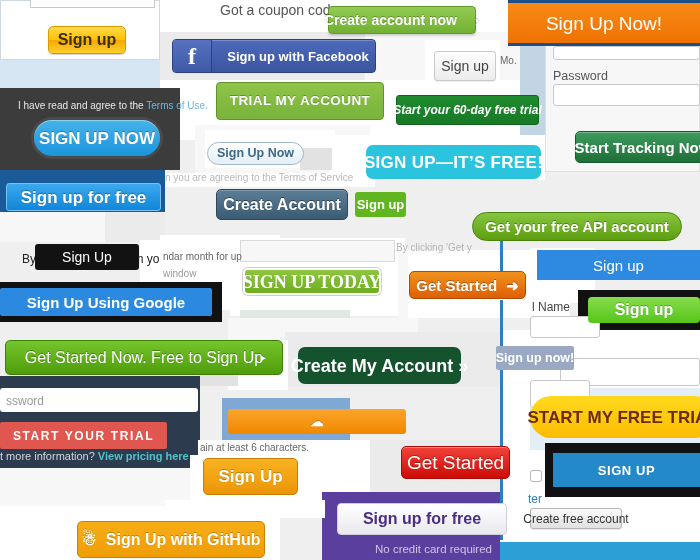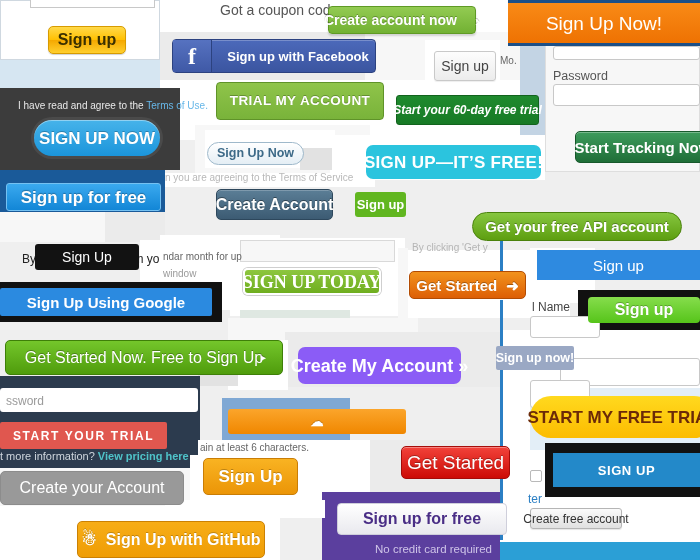--- a/index.html
+++ b/index.html
@@ -145,21 +145,21 @@
   }
   
   .b-getnow{
     background:linear-gradient(to bottom,#74c62b 0%,#4f9c0c 100%);
     border:1px solid #3e7f08;border-radius:5px;color:#fff;font-size:16px;
     text-shadow:0 -1px 0 rgba(0,0,0,.3);
   }
   .b-getnow .arr{position:absolute;right:16px;font-size:11px;}
   
   .b-createmy{
-    background:#8b5cf6;border-radius:7px;color:#fff;font-weight:bold;font-size:18px;
+    background:#14532d;border-radius:7px;color:#fff;font-weight:bold;font-size:18px;
   }
   
   .b-muted{
     background:#9aa8c4;border-radius:2px;color:#fff;font-weight:bold;font-size:12.5px;
   }
   
   .b-greenframe{
     background:linear-gradient(to bottom,#86dd4c 0%,#56c41a 100%);
     border-radius:4px;color:#fff;font-weight:bold;font-size:16px;
     text-shadow:0 -1px 0 rgba(0,0,0,.25);
@@ -320,21 +320,21 @@
   <div class="lbl t-terms" style="left:18px;top:100px;">
     <span>I have read and agree to the </span><a href="#">Terms of Use.</a>
   </div>
 
   <div class="lbl t-fine" style="left:165px;top:172px;color:#b9b9b9;">n you are agreeing to the Terms of Service</div>
 
   <div class="lbl t-submit" style="left:22px;top:252px;">By submitting this form yo</div>
   <div class="lbl t-mo" style="left:163px;top:251px;">ndar month for up</div>
   <div class="lbl t-mo" style="left:163px;top:268px;color:#9a9a9a;">window</div>
 
-  <div class="lbl t-fine" style="left:412px;top:242px;color:#b5b5b5;text-align:right;">By clicking 'Get y</div>
+  <div class="lbl t-fine" style="left:396px;top:242px;color:#b5b5b5;text-align:right;">By clicking 'Get y</div>
 
   <div class="lbl t-name" style="left:532px;top:300px;">l Name</div>
   <div class="field" style="left:530px;top:316px;width:70px;height:22px;"></div>
   <div class="field" style="left:560px;top:358px;width:140px;height:28px;"></div>
   <div class="field" style="left:530px;top:380px;width:60px;height:28px;"></div>
 
   <div class="lbl t-q" style="left:198px;top:352px;">?</div>
   <div class="lbl t-char" style="left:200px;top:442px;">ain at least 6 characters.</div>
 
   <div class="field" style="left:0;top:388px;width:198px;height:24px;border:2px solid #fff;"></div>
@@ -369,21 +369,21 @@
   <div class="btn b-cyan" style="left:366px;top:145px;width:175px;height:34px;">SIGN UP—IT’S FREE!</div>
 
   <div class="btn b-greenglass" style="left:575px;top:131px;width:135px;height:32px;">Start Tracking Now</div>
 
   <div class="btn b-bluepill" style="left:34px;top:120px;width:126px;height:36px;">SIGN UP NOW</div>
 
   <div class="btn b-softpill" style="left:207px;top:142px;width:97px;height:23px;">Sign Up Now</div>
 
   <div class="btn b-bluefree" style="left:6px;top:183px;width:155px;height:28px;">Sign up for free</div>
 
-  <div class="btn b-slate" style="left:216px;top:189px;width:117px;height:31px;">Create Account</div>
+  <div class="btn b-slate" style="left:216px;top:189px;width:132px;height:31px;">Create Account</div>
 
   <div class="btn b-greensm" style="left:355px;top:192px;width:51px;height:25px;">Sign up</div>
 
   <div class="btn b-greenpill" style="left:472px;top:212px;width:210px;height:29px;">Get your free API account</div>
 
   <div class="btn b-flatblue" style="left:537px;top:250px;width:163px;height:30px;">Sign up</div>
 
   <div class="btn b-black" style="left:35px;top:244px;width:104px;height:26px;">Sign Up</div>
 
   <div class="btn b-today" style="left:243px;top:268px;width:138px;height:27px;">SIGN UP TODAY</div>
@@ -401,21 +401,20 @@
   <div class="btn b-google" style="left:0;top:288px;width:212px;height:28px;">Sign Up Using Google</div>
 
   <div class="btn b-createmy" style="left:298px;top:347px;width:163px;height:37px;">Create My Account »</div>
 
   <div class="btn b-muted" style="left:496px;top:346px;width:78px;height:24px;">Sign up now!</div>
 
   <div class="btn b-greenframe" style="left:588px;top:297px;width:112px;height:26px;">Sign up</div>
 
   <div class="btn b-redtrial" style="left:0;top:422px;width:167px;height:27px;">START YOUR TRIAL</div>
 
-  <div class="btn b-greybtn" style="left:0;top:471px;width:184px;height:34px;">Create your Account</div>
 
   <div class="btn b-orangefree" style="left:228px;top:409px;width:178px;height:25px;">
     <span style="font-size:13px;">☁</span>
   </div>
 
   <div class="btn b-amber" style="left:203px;top:458px;width:95px;height:37px;">Sign Up</div>
 
   <div class="btn b-redgloss" style="left:401px;top:446px;width:109px;height:33px;">Get Started</div>
 
   <div class="btn b-startmy" style="left:530px;top:396px;width:185px;height:42px;">START MY FREE TRIAL</div>

